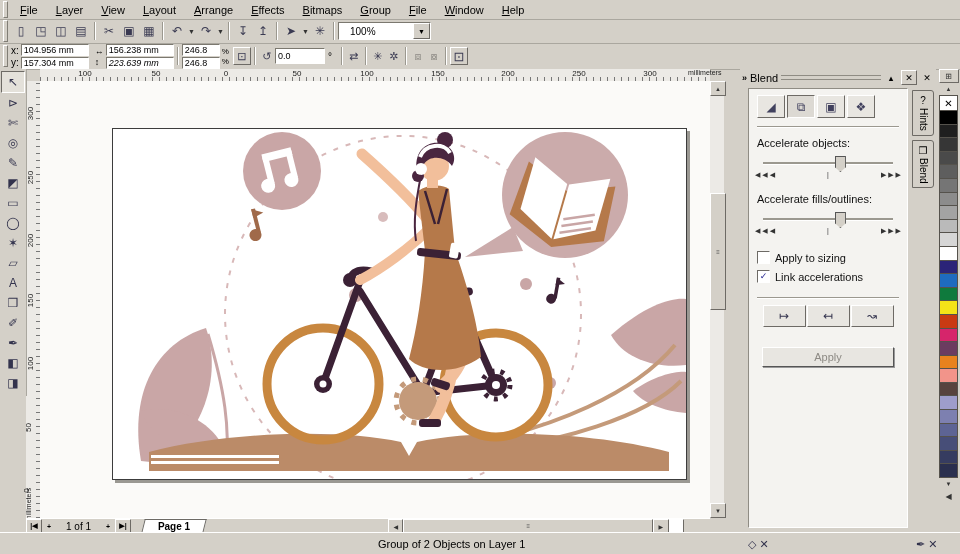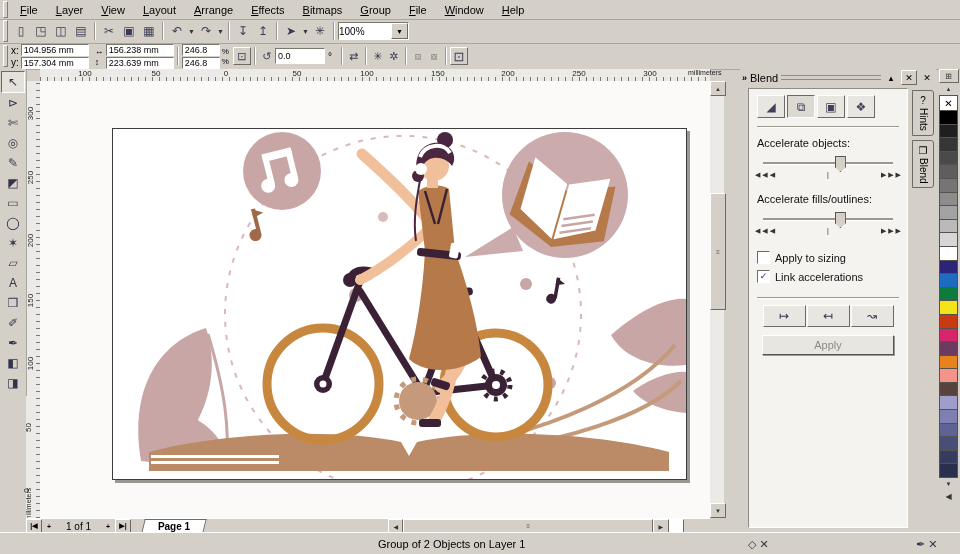--- a/index.html
+++ b/index.html
@@ -13,21 +13,21 @@
   .menu-item::first-letter{text-decoration:underline;}
   .toolbar{left:0;top:19px;width:960px;height:24px;border-bottom:1px solid #aaa79f;display:flex;align-items:center;}
   .tbtn{width:20px;height:18px;display:flex;align-items:center;justify-content:center;font-size:12px;color:#3a3a52;cursor:default;}
   .dd{font-size:7px;color:#333;width:9px;text-align:center;}
   .sep{width:1px;height:18px;background:#9b988f;border-right:1px solid #fff;margin:0 3px;}
   .propbar{left:0;top:43px;width:960px;height:26px;border-bottom:1px solid #aaa79f;display:flex;align-items:center;font-size:10px;}
   .field{background:#fff;border:1px solid;border-color:#7b786f #fff #fff #7b786f;height:10px;line-height:10px;padding:0 2px;font-size:9px;}
   .stack{display:flex;flex-direction:column;gap:1px;}
   .pb-ic{width:16px;height:16px;display:flex;align-items:center;justify-content:center;color:#3a3a52;font-size:11px;}
   .combo{display:flex;align-items:center;background:#fff;border:1px solid;border-color:#7b786f #fff #fff #7b786f;height:16px;}
-  .combo .val{padding:0 0;width:52px;font-size:10px;}
+  .combo .val{padding:0 11px;width:52px;font-size:10px;}
   .combo .arrow{width:15px;height:14px;background:#d4d0c8;border:1px solid;border-color:#fff #6d6a65 #6d6a65 #fff;font-size:7px;display:flex;align-items:center;justify-content:center;}
   .toolbox{left:0;top:69px;width:26px;height:325px;border-right:1px solid #aaa79f;background:#d4d0c8;display:flex;flex-direction:column;align-items:center;padding-top:2px;}
   .tool{width:22px;height:20px;display:flex;align-items:center;justify-content:center;font-size:12px;color:#33334d;cursor:default;}
   .tool.sel{border:1px solid;border-color:#6d6a65 #fff #fff #6d6a65;background:#e4e1da;}
   .ruler-top{left:40px;top:69px;width:670px;height:12px;background:#eceae6;border-bottom:1px solid #8f8c84;background-image:repeating-linear-gradient(90deg,#777 0,#777 1px,transparent 1px,transparent 7px);background-size:100% 4px;background-position:0 100%;background-repeat:no-repeat;}
   .ruler-left{left:26px;top:81px;width:14px;height:437px;background:#eceae6;border-right:1px solid #8f8c84;background-image:repeating-linear-gradient(0deg,#777 0,#777 1px,transparent 1px,transparent 7px);background-size:4px 100%;background-position:100% 0;background-repeat:no-repeat;}
   .rlbl{position:absolute;font-size:8px;color:#222;transform:translateX(-50%);top:0;}
   .rlbl-v{position:absolute;font-size:8px;color:#222;transform:rotate(-90deg);left:-2px;}
   .canvas{left:40px;top:81px;width:670px;height:437px;background:#fbfaf8;overflow:hidden;}
   .page{position:absolute;left:72px;top:47px;width:573px;height:350px;background:#fff;border:1px solid #3c3c3c;box-shadow:3px 3px 0 #9a9892;}
@@ -150,21 +150,21 @@
     <div class="stack">
       <span class="field" style="width:62px;">104.956 mm</span>
       <span class="field" style="width:62px;">157.304 mm</span>
     </div>
     <div class="stack" style="margin:0 2px 0 6px;font-size:9px;">
       <span>↔</span>
       <span>↕</span>
     </div>
     <div class="stack">
       <span class="field" style="width:62px;">156.238 mm</span>
-      <span class="field" style="width:62px;">223.639 mm</span>
+      <span class="field" style="width:62px;font-style:italic;">223.639 mm</span>
     </div>
     <span class="sep"></span>
     <div class="stack">
       <span class="field" style="width:32px;">246.8</span>
       <span class="field" style="width:32px;">246.8</span>
     </div>
     <div class="stack" style="margin:0 4px 0 2px;font-size:8px;">
       <span>%</span>
       <span>%</span>
     </div>
@@ -479,21 +479,21 @@
         <span class="act-btn">
             <span>↦</span>
           </span>
         <span class="act-btn">
             <span>↤</span>
           </span>
         <span class="act-btn">
             <span>↝</span>
           </span>
       </div>
-      <div class="big-btn disabled" style="margin-top:8px;">Apply</div>
+      <div class="big-btn disabled" style="margin-top:20px;">Apply</div>
     </div>
 
     <div class="tabstrip">
       <div class="vtab">
         <span style="font-size:10px;">?</span>
         <span class="vt">Hints</span>
       </div>
       <div class="vtab">
         <span style="font-size:10px;">❒</span>
         <span class="vt">Blend</span>

